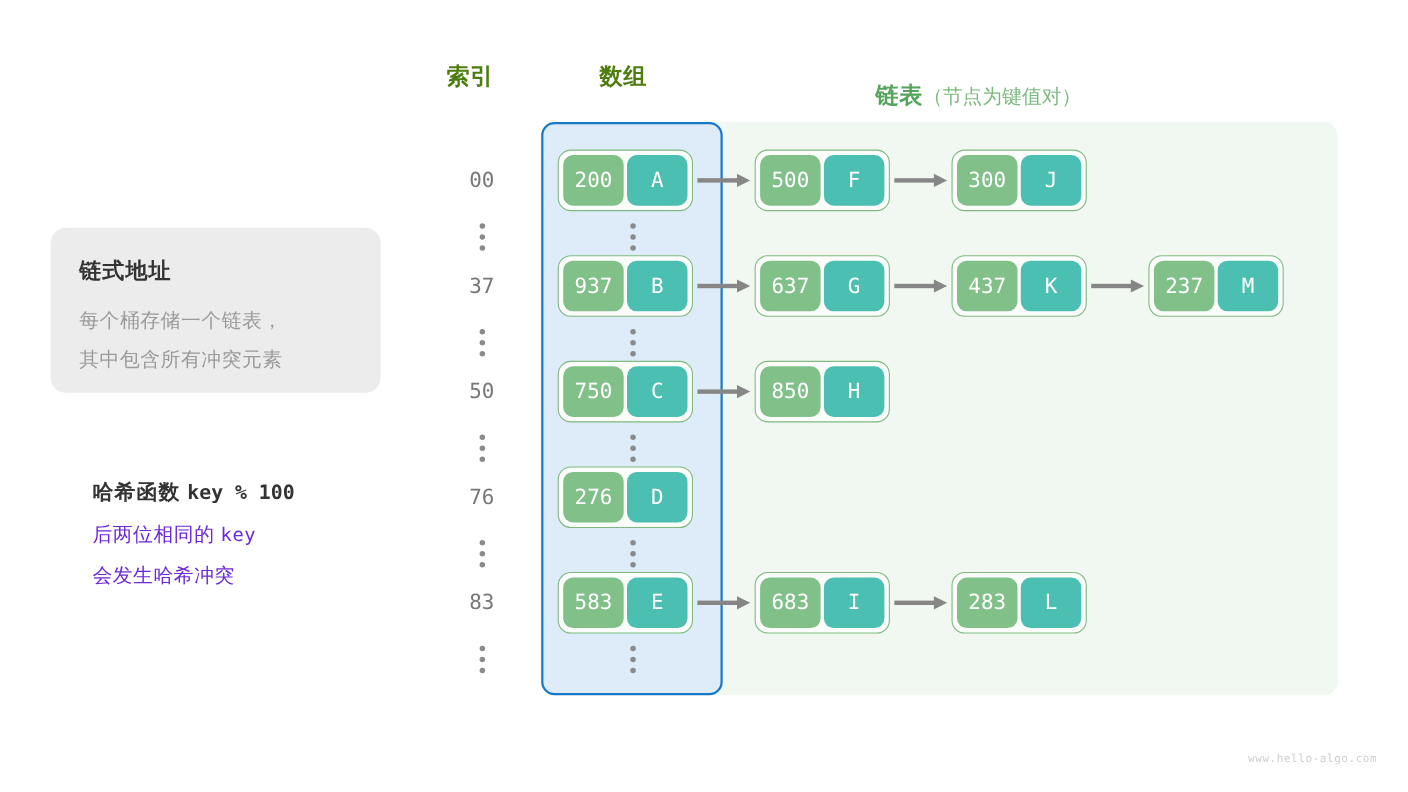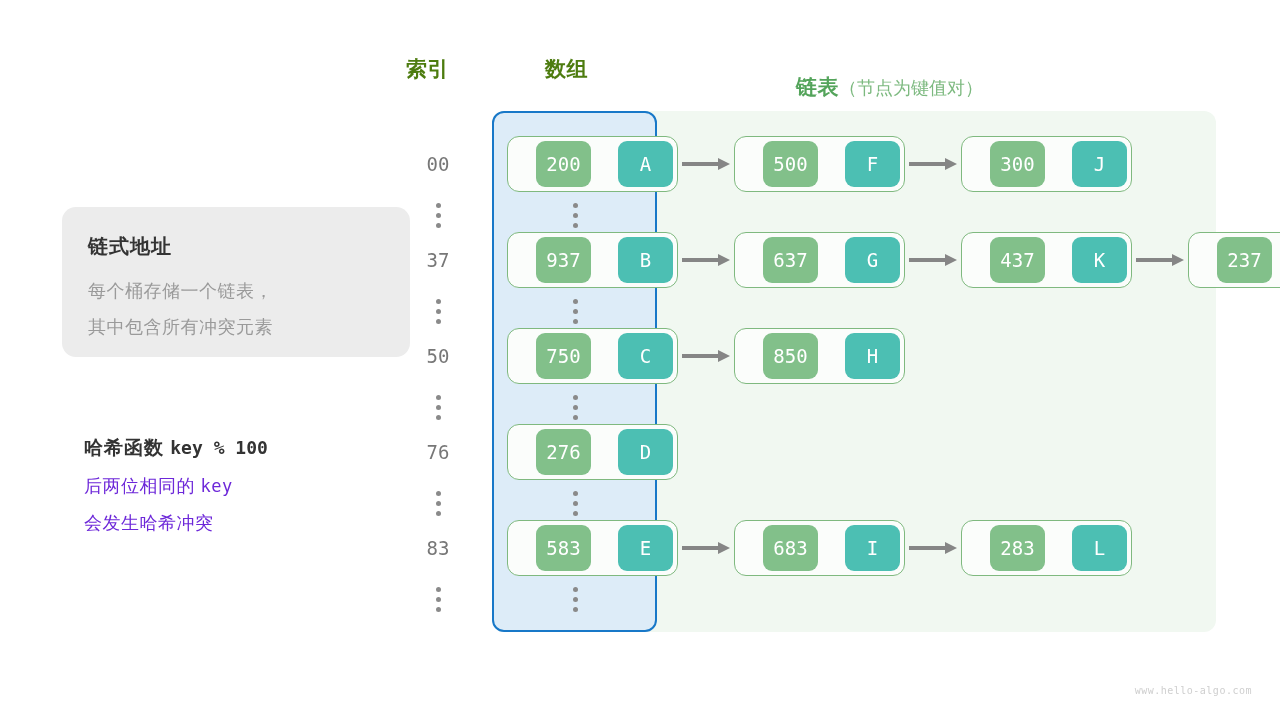--- a/index.html
+++ b/index.html
@@ -31,23 +31,23 @@
   #hdr-list .sub {
     font-weight: normal;
     font-size: 18px;
     color: #7cb97f;
     letter-spacing: 0;
   }
 
   
   #info-card {
     position: absolute;
-    left: 62px;
+    left: 46px;
     top: 207px;
-    width: 348px;
+    width: 300px;
     height: 150px;
     background: #ececec;
     border-radius: 14px;
   }
   #info-card .card-title {
     position: absolute;
     left: 26px;
     top: 26px;
     font-size: 20px;
     font-weight: bold;
@@ -156,21 +156,20 @@
     width: 55px;
     height: 46px;
     border-radius: 9px;
     display: flex;
     align-items: center;
     justify-content: center;
     font-family: "DejaVu Sans Mono", "Liberation Mono", monospace;
     font-size: 19px;
     color: #ffffff;
     box-sizing: border-box;
-    margin-left: 24px;
   }
   .cell.key { background: #82c08a; margin-right: 3px; }
   .cell.val { background: #4cbfb3; }
 
   
   .arrow {
     width: 56px;
     height: 12px;
     position: relative;
     flex: 0 0 auto;

